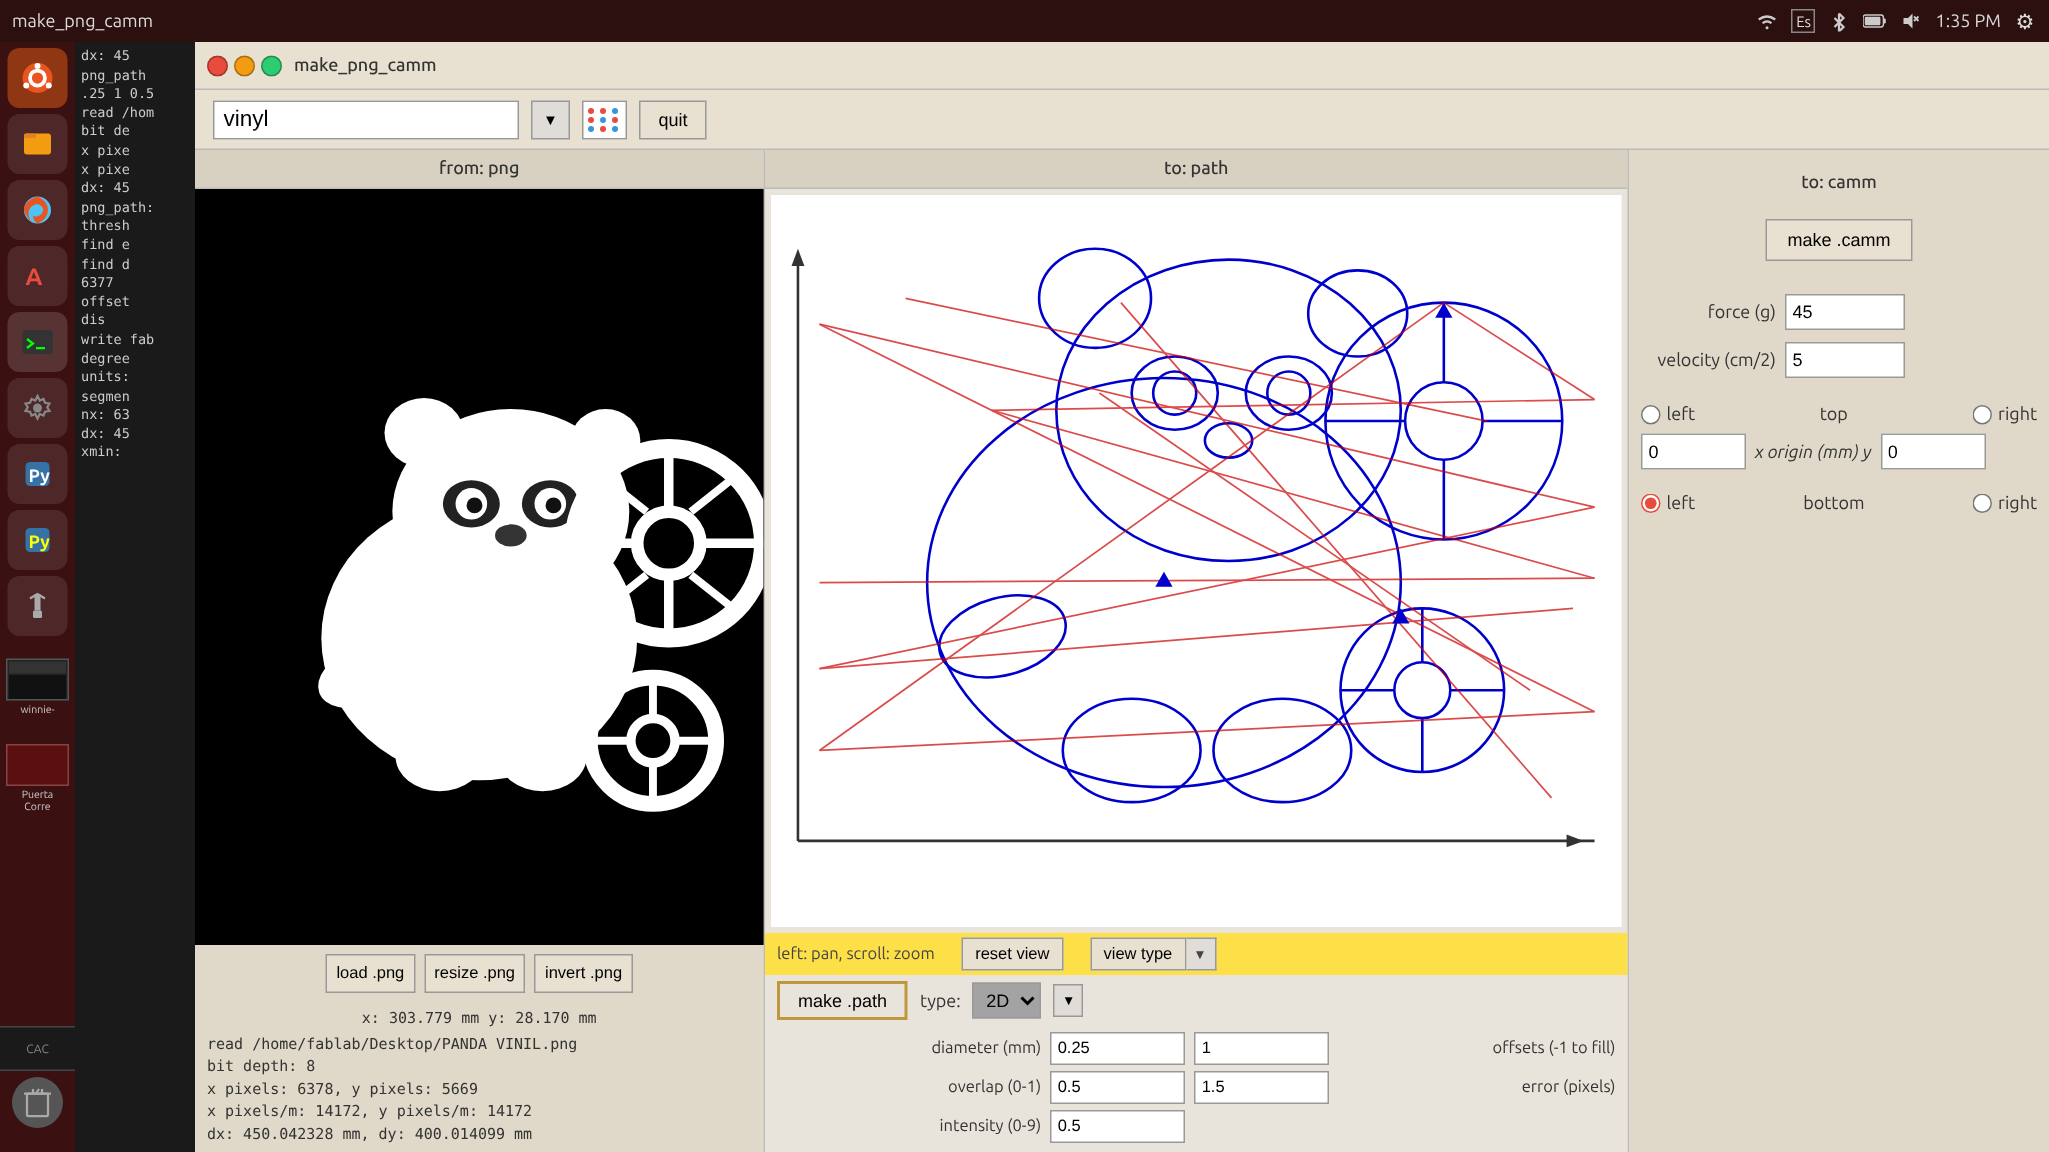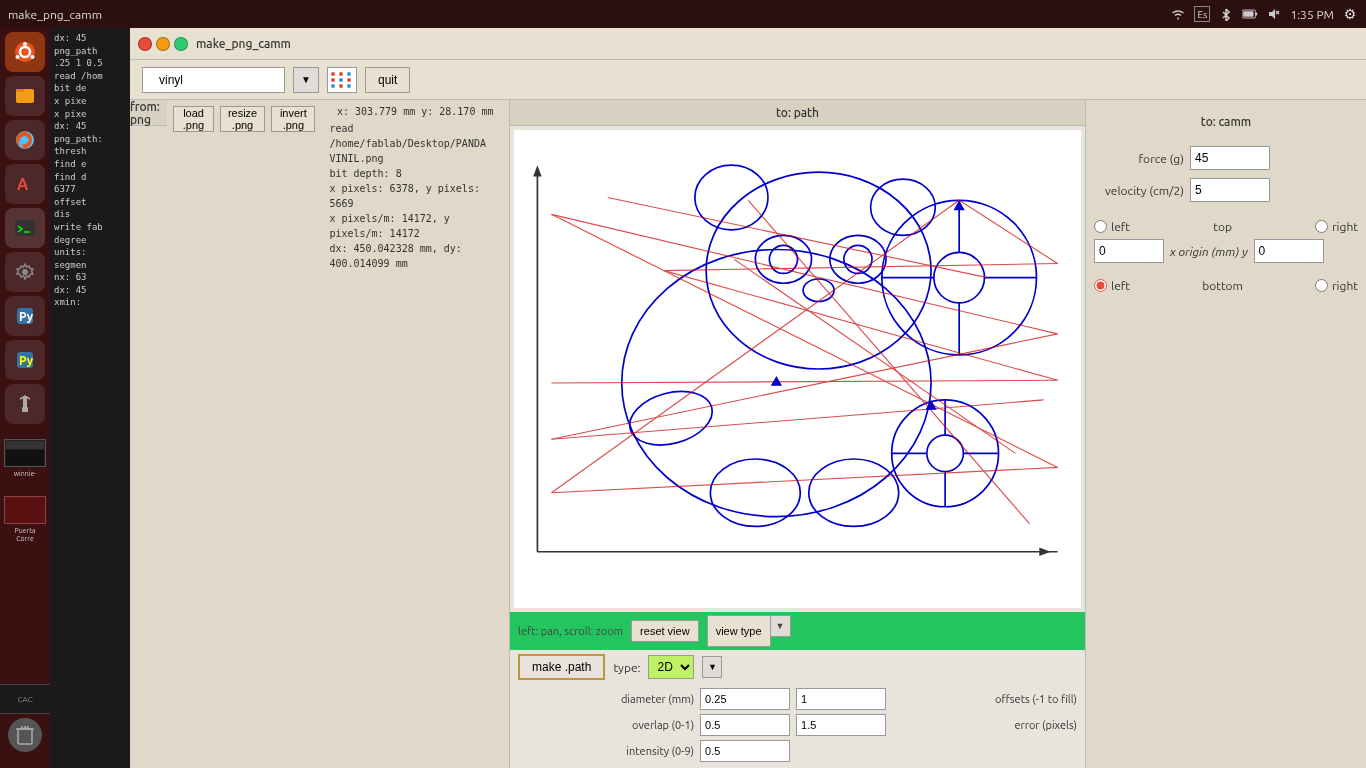--- a/index.html
+++ b/index.html
@@ -106,26 +106,26 @@
     .toolbar-row {
       height: 40px;
       background: #e8e0d0;
       border-bottom: 1px solid #bbb;
       display: flex;
       align-items: center;
       padding: 0 12px;
       gap: 8px;
     }
     .vinyl-select {
-      width: 143px;
+      width: 204px;
       height: 26px;
       border: 1px solid #999;
       background: #fff;
-      padding: 0 16px;
-      font-size: 12px;
+      padding: 0 6px;
+      font-size: 15px;
       appearance: none;
       cursor: pointer;
     }
     .dropdown-arrow {
       width: 26px; height: 26px;
       border: 1px solid #999;
       background: #e0ddd8;
       display: flex; align-items: center; justify-content: center;
       cursor: pointer; font-size: 10px;
     }
@@ -153,21 +153,21 @@
     .panels-area {
       display: flex;
       flex: 1;
       overflow: hidden;
     }
 
     
     .panel-from-png {
       width: 380px;
       display: flex;
-      flex-direction: row;
+      flex-direction: column;
       border-right: 1px solid #bbb;
       background: #e0d8c8;
     }
     .panel-header {
       height: 26px;
       background: #d8d0c0;
       display: flex; align-items: center; justify-content: center;
       font-size: 12px; color: #333; font-weight: 500;
       border-bottom: 1px solid #bbb;
     }
@@ -219,21 +219,21 @@
       height: 26px; padding: 0 12px;
       border: 2px solid #c0963c;
       background: #e8e4dc;
       cursor: pointer; font-size: 12px;
       font-weight: 500;
     }
     .type-label { font-size: 12px; color: #333; }
     .type-select {
       height: 24px; padding: 0 4px;
       border: 1px solid #999;
-      background: #bef264;
+      background: #a3a3a3;
       font-size: 12px;
       cursor: pointer;
     }
     .path-params {
       padding: 4px 8px 6px;
       display: grid;
       grid-template-columns: auto 90px 90px auto;
       gap: 4px 6px;
       align-items: center;
       background: #e8e4dc;
@@ -242,32 +242,32 @@
     .param-input {
       height: 22px; padding: 0 4px;
       border: 1px solid #999;
       background: #fff;
       font-size: 11px;
       width: 100%;
     }
     .param-label { color: #333; text-align: right; }
     .view-controls {
       padding: 3px 8px;
-      display: flex; align-items: center; gap: 8px;
-      background: #22c55e;
+      display: flex; align-items: center; gap: 18px;
+      background: #fde047;
       font-size: 11px; color: #444;
     }
     .view-btn {
       height: 22px; padding: 0 8px;
       border: 1px solid #999;
       background: #e8e0d0;
       cursor: pointer; font-size: 11px;
     }
     .view-type-btn {
-      height: 32px; padding: 0 8px;
+      height: 22px; padding: 0 8px;
       border: 1px solid #999;
       background: #e8e0d0;
       cursor: pointer; font-size: 11px;
     }
     .view-dropdown {
       width: 20px; height: 22px;
       border: 1px solid #999; border-left: none;
       background: #e0ddd8;
       cursor: pointer; display: flex; align-items: center; justify-content: center;
       font-size: 9px;
@@ -695,20 +695,23 @@
           <span class="param-label">intensity (0-9)</span>
           <input class="param-input" value="0.5" style="">
           <span></span>
           <span></span>
         </div>
       </div>
 
       <div class="panel-to-camm">
         <div class="panel-header" style="margin-bottom:12px;background:transparent;border:none;justify-content:center;">to: camm</div>
 
+        <div style="display:flex;justify-content:center;margin-bottom:12px;">
+          <button class="make-camm-btn">make .camm</button>
+        </div>
 
         <div class="camm-row">
           <span class="camm-label">force (g)</span>
           <input class="camm-input" value="45" style="">
         </div>
 
         <div class="camm-row">
           <span class="camm-label">velocity (cm/2)</span>
           <input class="camm-input" value="5" style="">
         </div>

